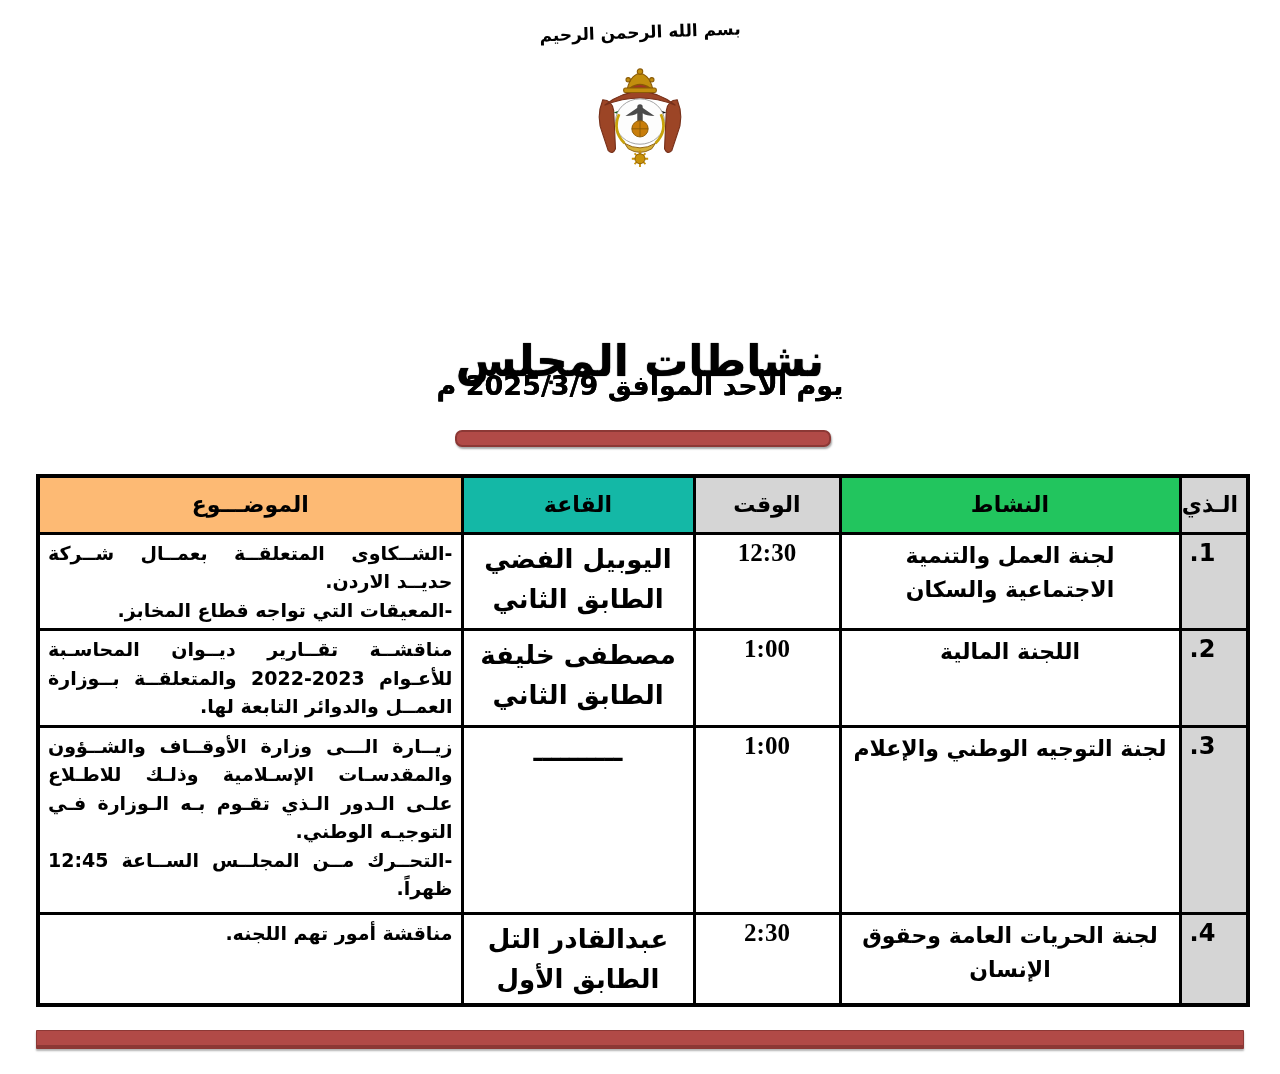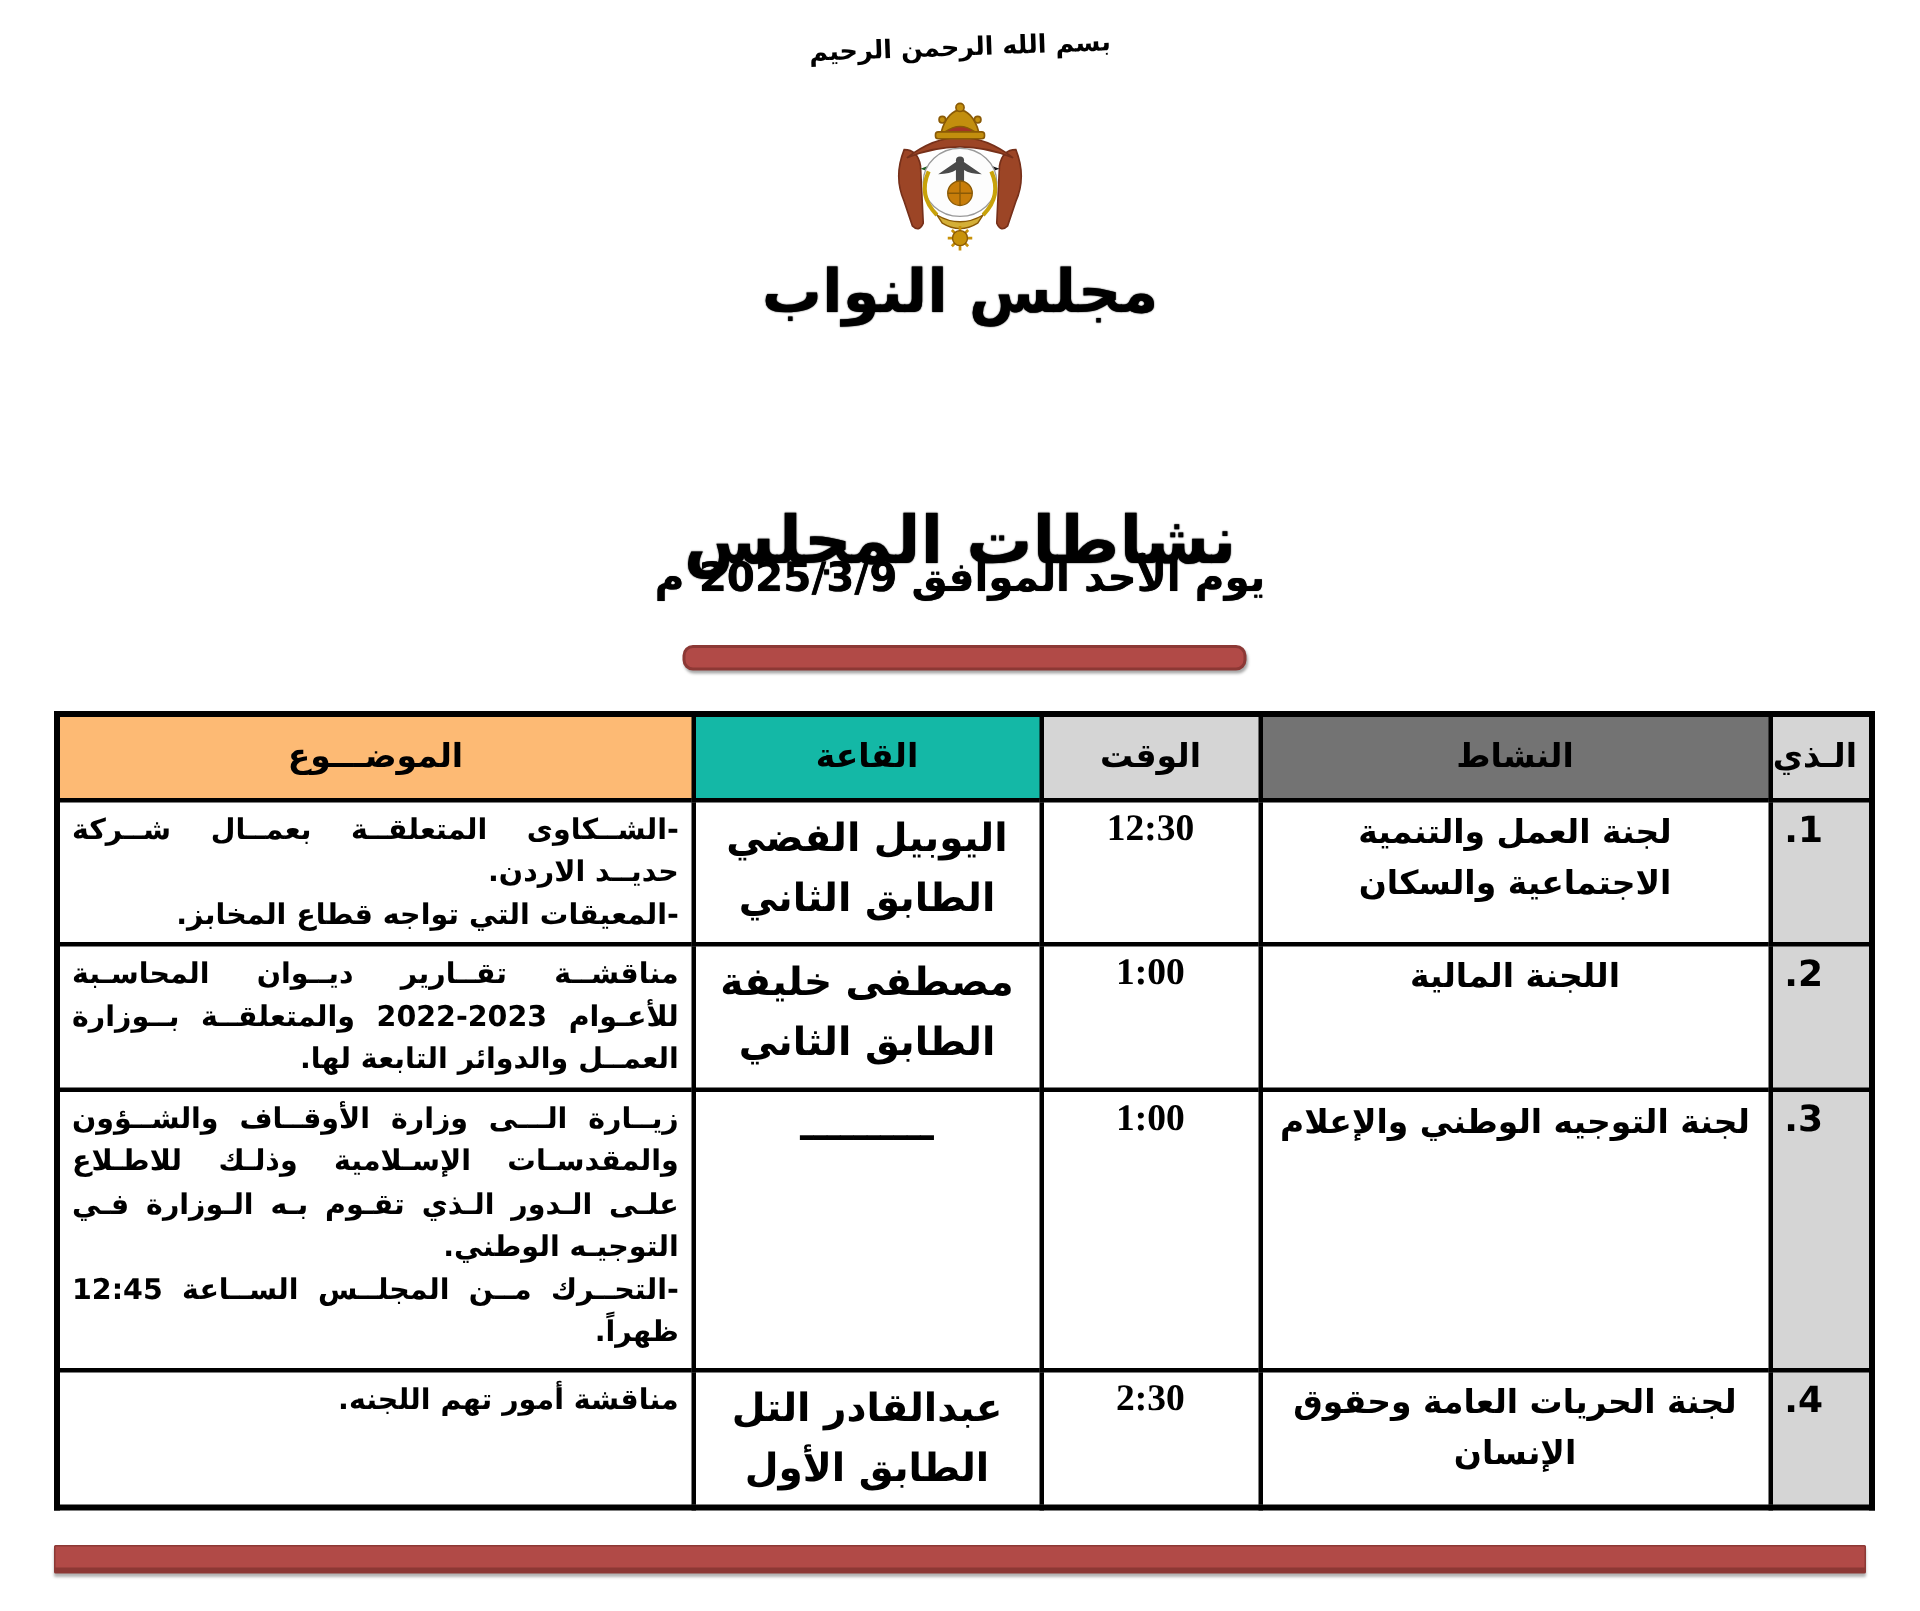--- a/index.html
+++ b/index.html
@@ -79,41 +79,40 @@
 
       <path d="M48,88 Q65,98 82,88 L78,94 Q65,102 52,94 Z" fill="#d4af37" stroke="#8a5a06" stroke-width="1"></path>
 
       <g stroke="#c8920a" stroke-width="2">
         <path d="M65,96 V114 M56,105 H74 M59,99 L71,111 M71,99 L59,111"></path>
       </g>
       <circle cx="65" cy="105" r="5.5" fill="#c8920a" stroke="#8a5a06"></circle>
     </svg>
   </div>
 
-  <div class="center-abs orgname" dir="rtl">مجلس النواب</div>
 
   <div class="center-abs pagetitle" dir="rtl">نشاطات المجلس</div>
 
   <div class="center-abs dateline" dir="rtl">يوم الأحد الموافق 2025/3/9 م</div>
 
   <div class="underbar" style="background:#b14a47;border-color:#8c3835;"></div>
 
   <div class="tablewrap">
     <table class="activities" dir="rtl">
       <colgroup>
         <col class="c-num">
           <col class="c-act">
           <col class="c-time">
           <col class="c-hall">
           <col class="c-subj">
       </colgroup>
       <thead>
         <tr class="hrow">
           <th style="background:#d5d5d5">الـذي</th>
-          <th style="background:#737373">النشاط</th>
+          <th style="background:#22c55e">النشاط</th>
           <th style="background:#d5d5d5">الوقت</th>
           <th style="background:#14b8a6">القاعة</th>
           <th style="background:#fdba74">الموضـــوع</th>
         </tr>
       </thead>
       <tbody>
         <tr class="r1">
           <td class="num" style="background:#d5d5d5">1.</td>
           <td class="act">لجنة العمل والتنمية الاجتماعية والسكان</td>
           <td class="time">12:30</td>

